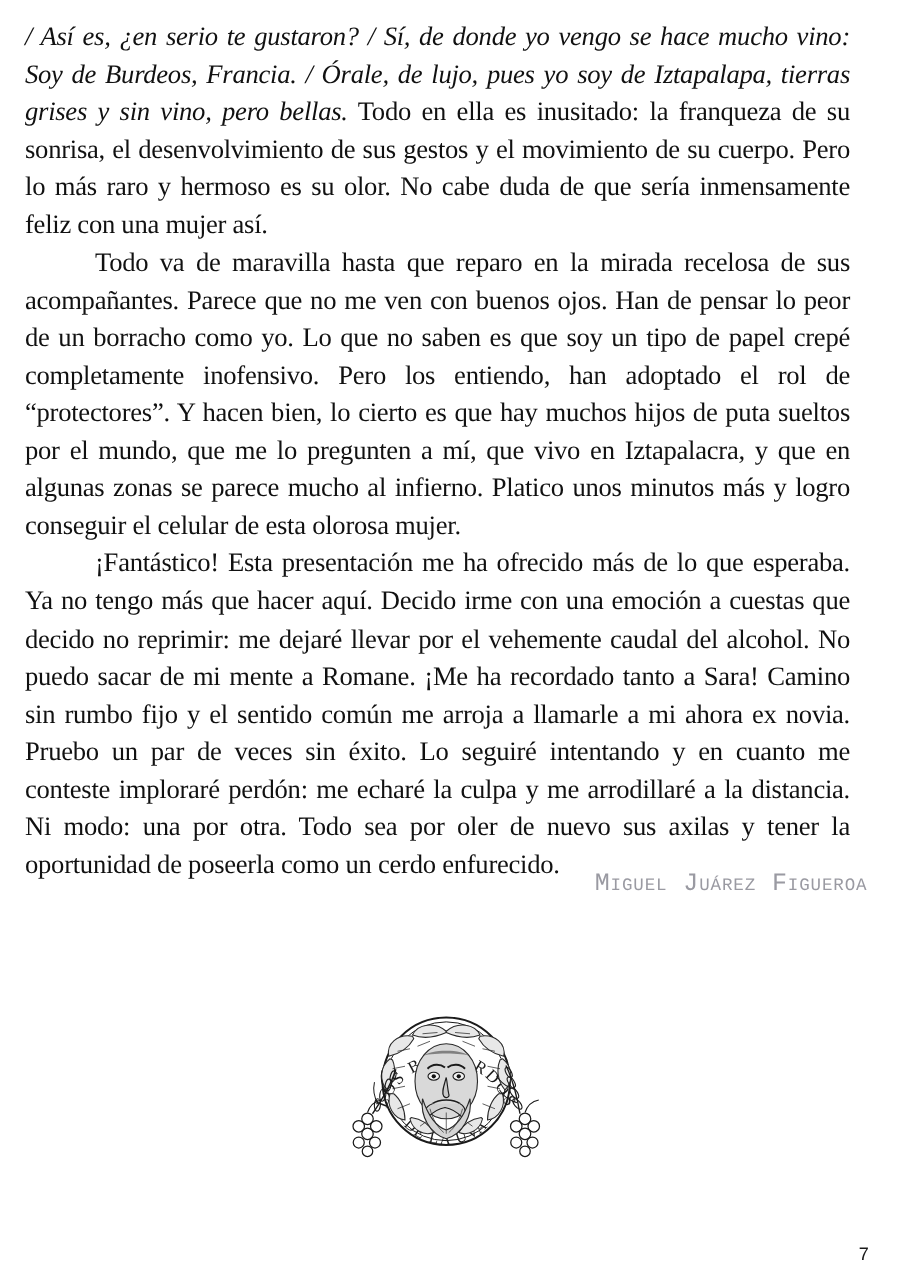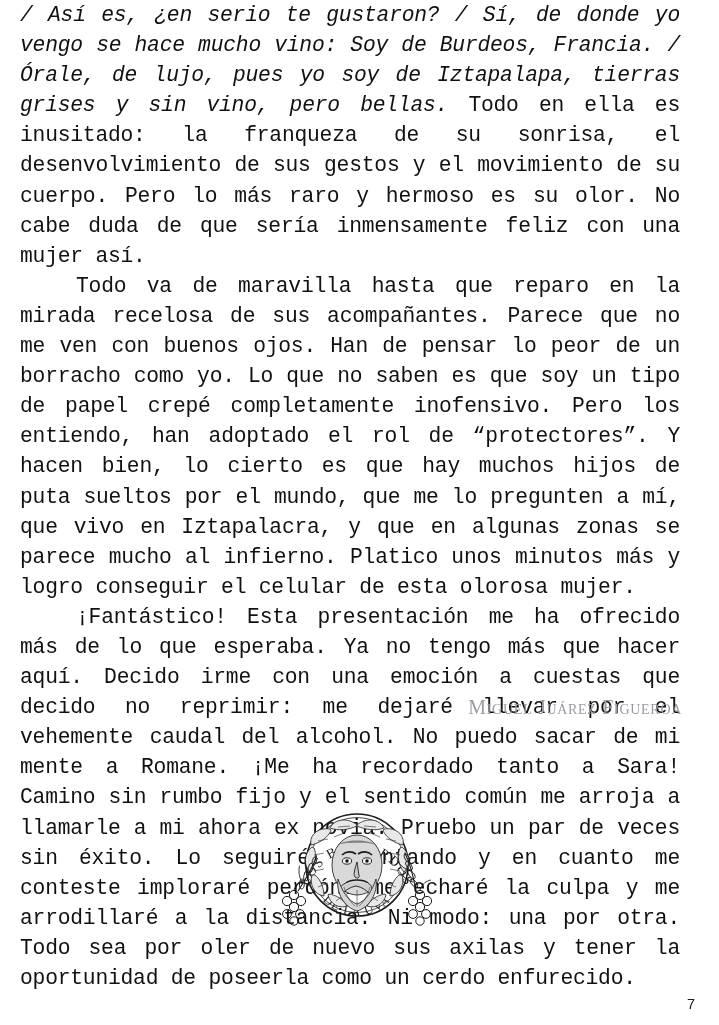--- a/index.html
+++ b/index.html
@@ -15,51 +15,51 @@
     position: relative;
     width: 719px;
     height: 1025px;
     background: #ffffff;
     overflow: hidden;
     box-sizing: border-box;
   }
   .textblock {
     position: absolute;
     left: 20px;
-    top: 0;
+    top: 14px;
     width: 660px;
-    font-family: Liberation Mono, monospace;
   }
   p.body-par {
     margin: 0;
     font-size: 21.3px;
     line-height: 30.1px;
     text-align: justify;
     text-justify: inter-word;
     letter-spacing: -0.01em;
     -webkit-hyphens: none;
     hyphens: none;
   }
   p.body-par.indented {
     text-indent: 56px;
   }
   .it {
     font-style: italic;
   }
   .author-line {
     position: absolute;
-    left: 24px;
+    left: 36px;
     top: 696px;
     width: 658px;
     text-align: right;
     font-size: 20px;
     color: #9a9aa2;
     font-variant: small-caps;
     letter-spacing: 0.035em;
     white-space: nowrap;
+    font-family: Liberation Mono, monospace;
   }
   .logo-wrap {
     position: absolute;
     left: 268px;
     top: 795px;
     width: 178px;
     height: 140px;
   }
   .logo-wrap svg {
     display: block;

